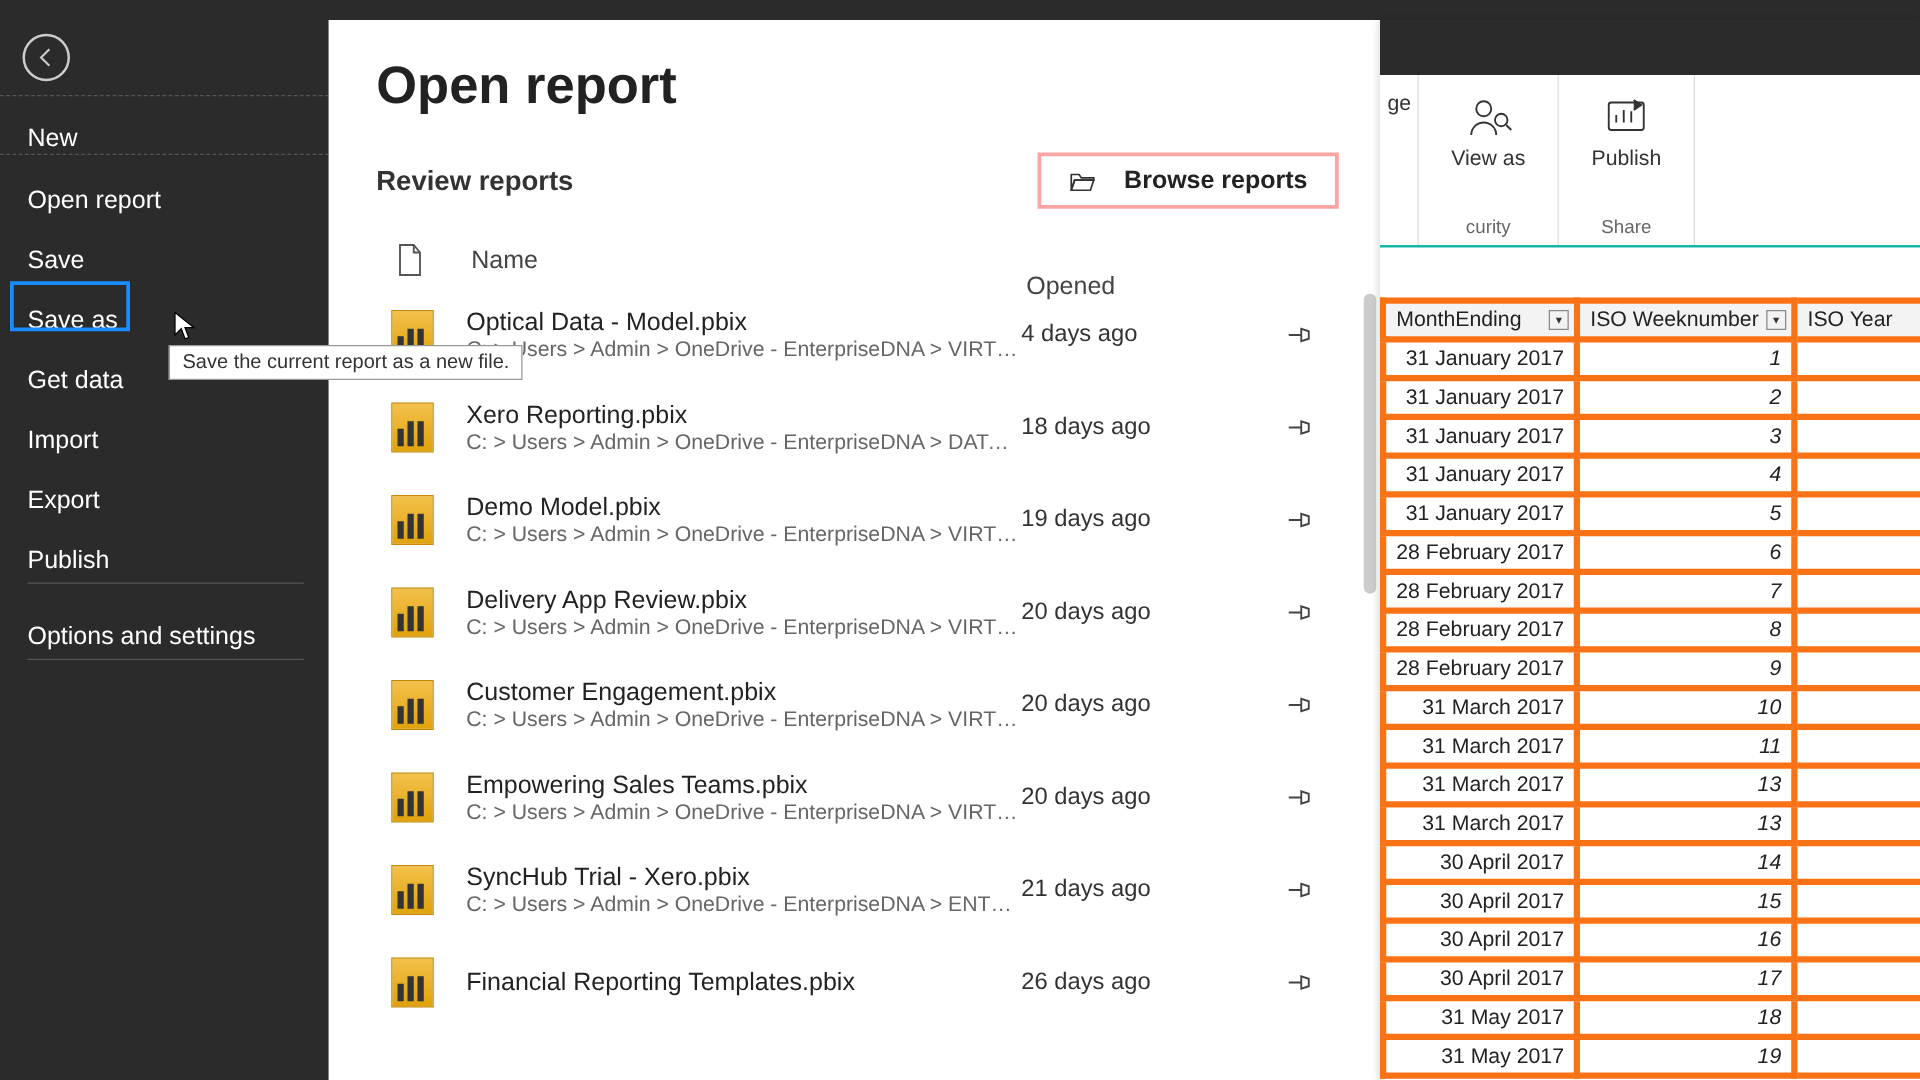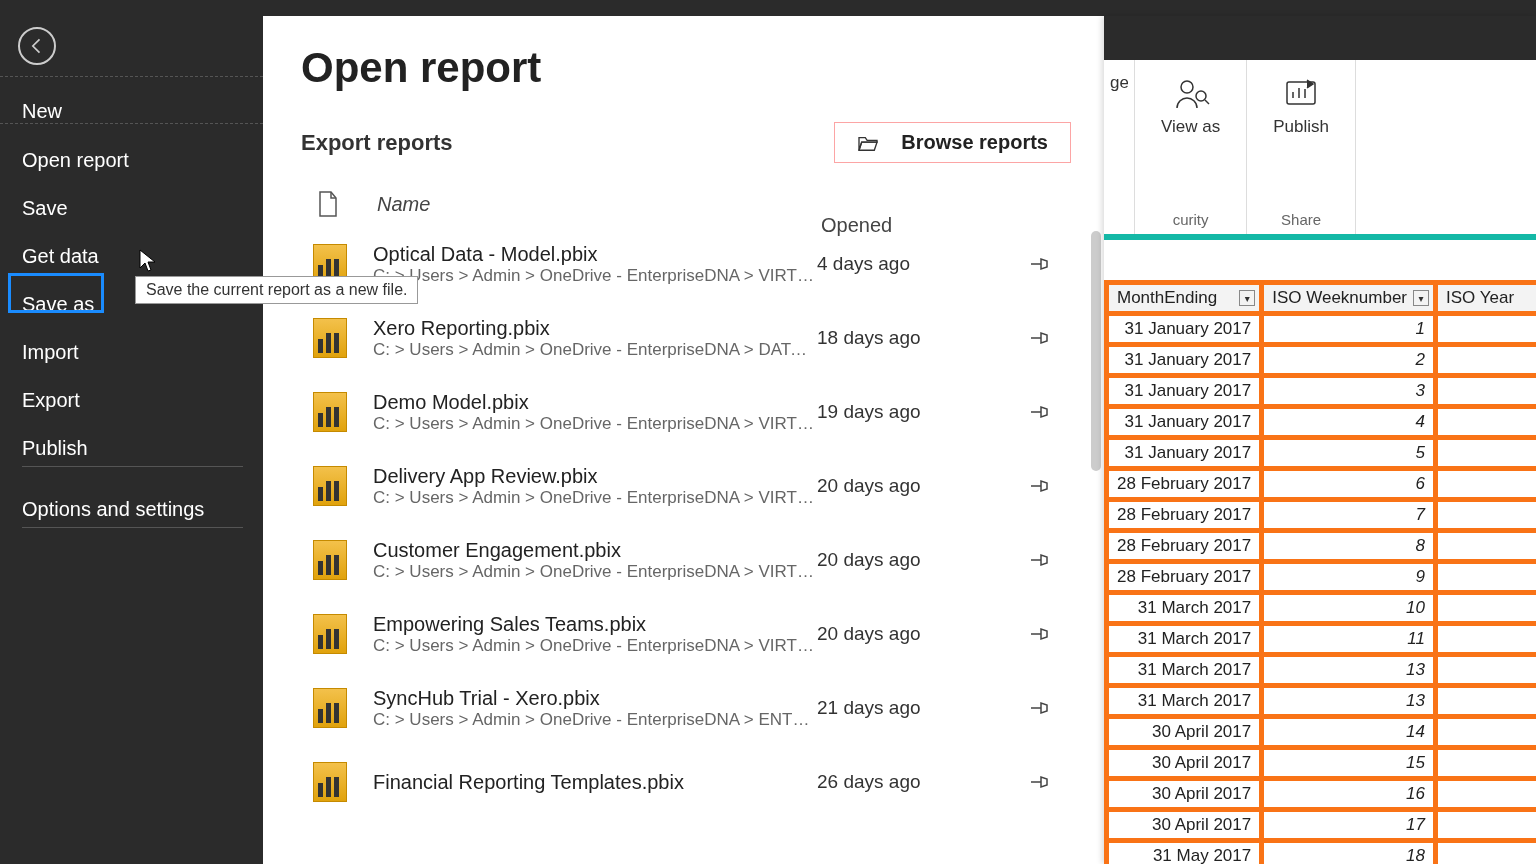--- a/index.html
+++ b/index.html
@@ -17,45 +17,45 @@
   .menu-item.selected-box { position:relative; }
   .select-frame { position:absolute; left:8px; top:5px; width:96px; height:40px; border:3px solid #1a8cff; pointer-events:none;}
   .divider { height:1px; background:#555; margin:6px 20px 6px 22px;}
   .tooltip { position:absolute; left:135px; top:260px; background:#fff; color:#333; border:1px solid #999; padding:4px 10px; font-size:16px; white-space:nowrap; z-index:50;}
   .cursor { position:absolute; left:138px; top:232px; z-index:60; pointer-events:none;}
   
   .main { flex:1; background:#fff; position:relative; padding:28px 0 0 38px; overflow:hidden;}
   .page-title { font-size:42px; font-weight:600; color:#222; margin-bottom:30px;}
   .recent-row { display:flex; align-items:center; justify-content:space-between; width:770px; margin-bottom:18px;}
   .recent-title { font-size:22px; font-weight:600; color:#333;}
-  .browse-btn { border:1px solid #fca5a5; background:#fff; padding:8px 22px; display:flex; align-items:center; gap:22px; font-size:20px; font-weight:600; color:#222; cursor:pointer;}
+  .browse-btn { border:3px solid #fca5a5; background:#fff; padding:8px 22px; display:flex; align-items:center; gap:22px; font-size:20px; font-weight:600; color:#222; cursor:pointer;}
   
   .list-wrap { width:800px; position:relative;}
   .list-head { display:flex; align-items:center; height:46px; padding-left:16px; color:#444; font-size:20px; border-bottom:none;}
   .col-icon-head { width:60px; display:flex; align-items:center;}
-  .col-name-head { width:444px;font-style:italic;}
+  .col-name-head { width:444px;}
   .col-opened-head { width:200px;margin-top:43px;}
   .scroll-track { position:absolute; right:0; top:50px; width:10px; height:240px; background:#ccc; border-radius:5px;}
   .rows { max-height:620px; overflow:hidden;}
   .row { display:flex; align-items:center; height:74px; padding-left:12px;}
   .ficon { width:60px; display:flex; align-items:center; justify-content:flex-start;}
   .pbix { width:34px; height:40px; background:linear-gradient(#f3c14b,#e0a20c); border:1px solid #c58a00; position:relative;}
   .pbix::before { content:""; position:absolute; left:4px; bottom:4px; width:5px; height:14px; background:#333;}
   .pbix::after { content:""; position:absolute; left:12px; bottom:4px; width:5px; height:20px; background:#333; box-shadow:8px 0 0 -0px #333;}
   .fname-col { width:444px; overflow:hidden;}
   .fname { font-size:20px; color:#222; white-space:nowrap; overflow:hidden; text-overflow:ellipsis;}
   .fpath { font-size:17px; color:#666; white-space:nowrap; overflow:hidden; text-overflow:ellipsis;}
   .opened-col { width:200px; font-size:19px; color:#333;}
   .pin-col { width:50px; display:flex; align-items:center; justify-content:center;}
   .pin { width:26px; height:18px; position:relative;}
   .pin svg { stroke:#444;}
   
   .ribbon { position:absolute; top:16px; right:0; width:432px; height:calc(100% - 16px); background:#fff; border-left:none; overflow:hidden; box-shadow:-2px 0 6px rgba(0,0,0,.15);}
   .ribbon-top { height:44px; background:#2b2b2b; width:100%;}
-  .ribbon-groups { display:flex; height:180px; border-bottom:6px solid #14b8a6;}
+  .ribbon-groups { display:flex; height:138px; border-bottom:2px solid #14b8a6;}
   .rgroup { display:flex; flex-direction:column; align-items:center; justify-content:flex-end; padding:10px 18px 6px; position:relative;}
   .rgroup + .rgroup { border-left:1px solid #ddd;}
   .rbtn { display:flex; flex-direction:column; align-items:center; gap:4px; cursor:pointer; padding:4px 8px;}
   .rbtn-label { font-size:17px; color:#333; text-align:center; line-height:1.1;}
   .rgroup-name { font-size:15px; color:#666; margin-top:auto; padding-top:6px;}
   .rtruncate-left { width:18px; overflow:hidden; text-align:right; white-space:nowrap;}
   
   .data-table { margin-top:40px; font-size:17px; color:#222; border-collapse:collapse;}
   .data-table th, .data-table td { border:5px solid #f97316; padding:3px 8px; white-space:nowrap;}
   .data-table th { background:#f3f3f3; font-weight:400; text-align:left; position:relative; padding-right:26px;}
@@ -80,27 +80,27 @@
     <div class="menu">
       <div class="menu-item new">
           <span>New</span>
         </div>
       <div class="menu-item">
           <span>Open report</span>
         </div>
       <div class="menu-item">
           <span>Save</span>
         </div>
-      <div class="menu-item">
-          <span>Get data</span>
-        </div>
       <div class="menu-item selected-box">
         <span>Save as</span>
         <div class="select-frame"></div>
       </div>
+      <div class="menu-item">
+          <span>Get data</span>
+        </div>
       <div class="menu-item">
           <span>Import</span>
         </div>
       <div class="menu-item">
           <span>Export</span>
         </div>
       <div class="menu-item">
           <span>Publish</span>
         </div>
       <div class="divider"></div>
@@ -111,21 +111,21 @@
     </div>
     <div class="tooltip">Save the current report as a new file.</div>
     <svg class="cursor" width="20" height="26" viewBox="0 0 20 26">
       <path d="M2 2 L2 20 L7 15 L10 23 L13 22 L10 14 L17 14 Z" fill="#fff" stroke="#000" stroke-width="1"></path>
     </svg>
   </div>
 
   <div class="main">
     <div class="page-title">Open report</div>
     <div class="recent-row">
-      <div class="recent-title">Export reports</div>
+      <div class="recent-title">Review reports</div>
       <div class="browse-btn">
         <svg width="22" height="18" viewBox="0 0 24 20" fill="none" stroke="#333" stroke-width="1.5">
             <path d="M2 4h7l2 3h11v2H5L2 18V4z"></path>
             <path d="M5 9h17l-3 9H2z"></path>
           </svg>
         <span>Browse reports</span>
       </div>
     </div>
 
     <div class="list-wrap">

